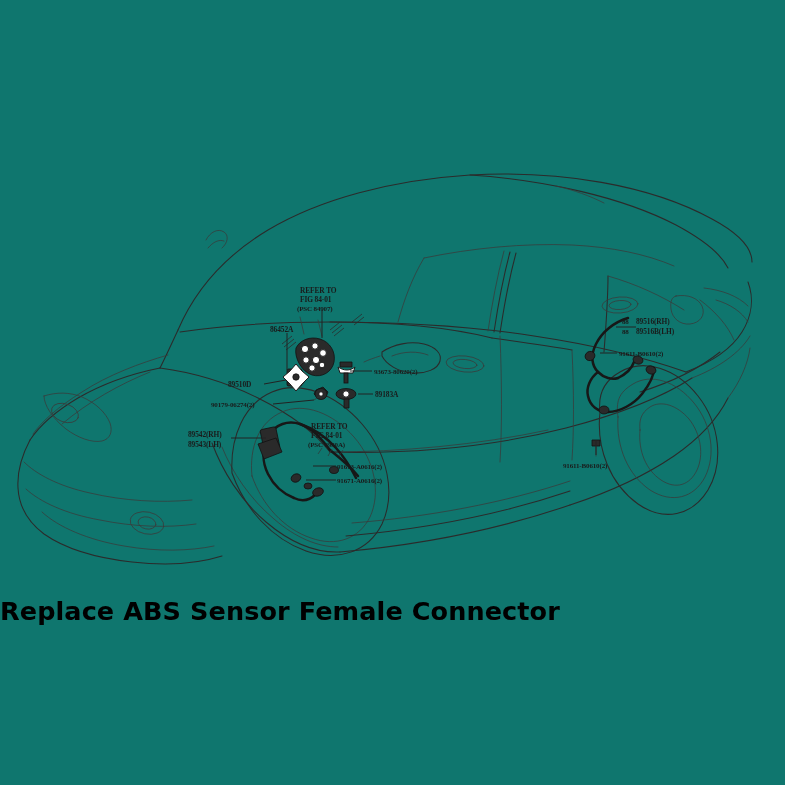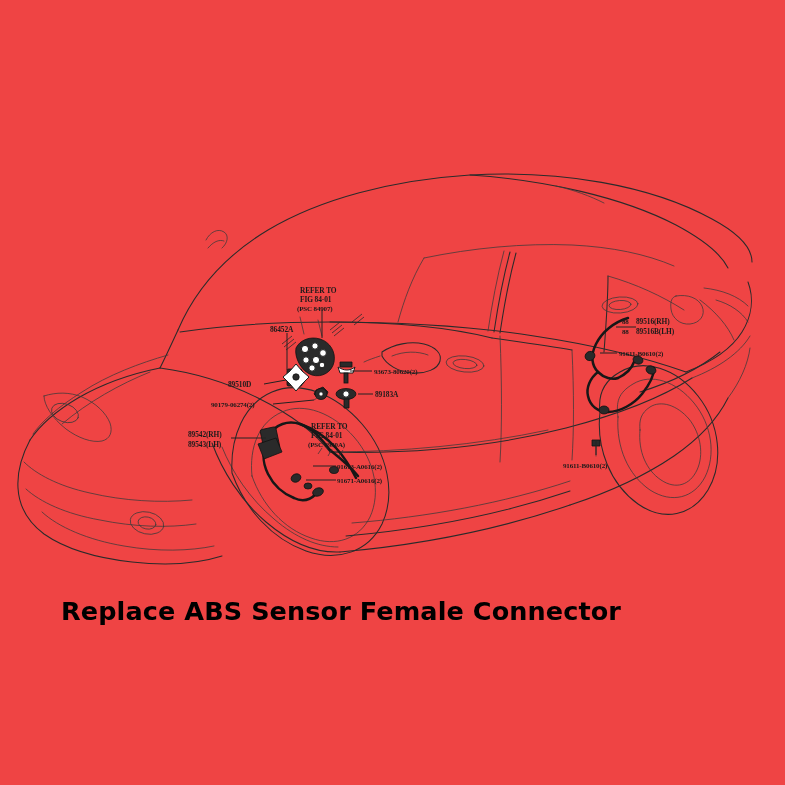--- a/index.html
+++ b/index.html
@@ -11,36 +11,36 @@
     width: 785px;
     height: 785px;
     font-family: "Liberation Serif", serif;
     overflow: hidden;
     position: relative;
   }
   #page {
     position: relative;
     width: 785px;
     height: 785px;
-    background: #ef4444;
+    background: #0f766e;
   }
   #diagram-svg {
     position: absolute;
     left: 0;
     top: 0;
     width: 785px;
     height: 785px;
     display: block;
   }
   .caption-wrap {
     position: absolute;
     left: 0;
     top: 596px;
     width: 621px;
-    text-align: right;
+    text-align: left;
     box-sizing: border-box;
   }
   .caption {
     display: inline-block;
     font-family: "DejaVu Sans", sans-serif;
     font-weight: bold;
     font-size: 25.5px;
     letter-spacing: 0.1px;
     color: #000000;
     white-space: nowrap;

